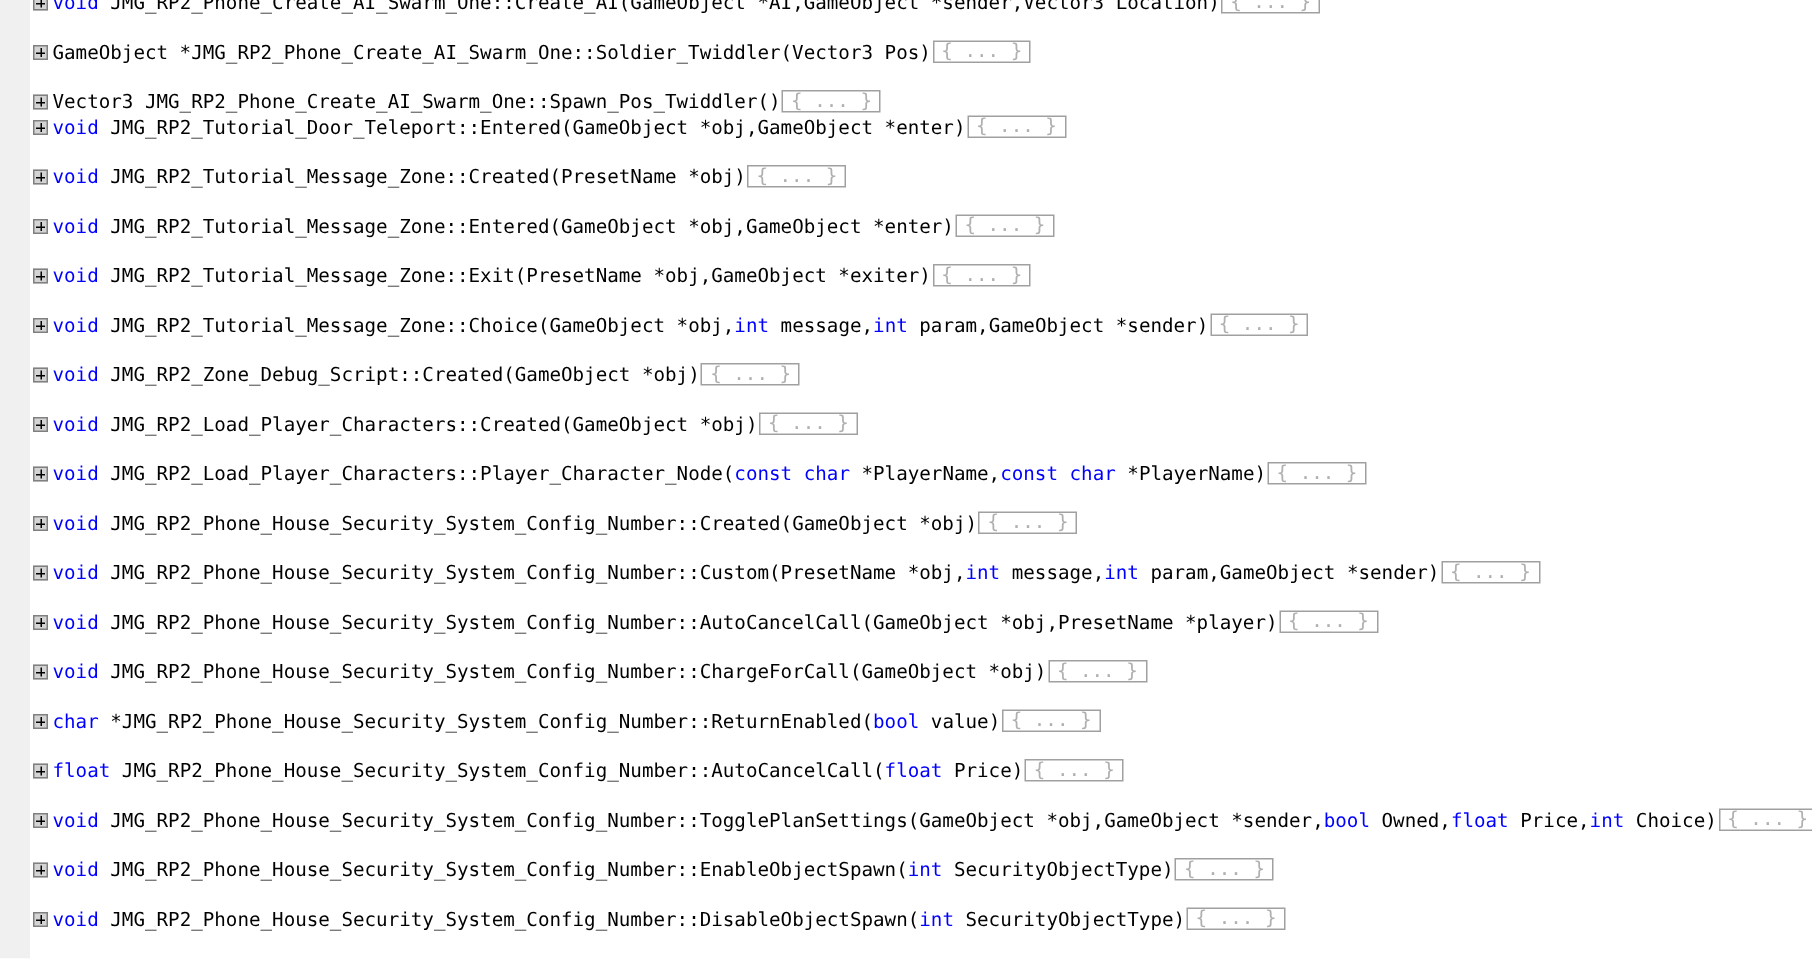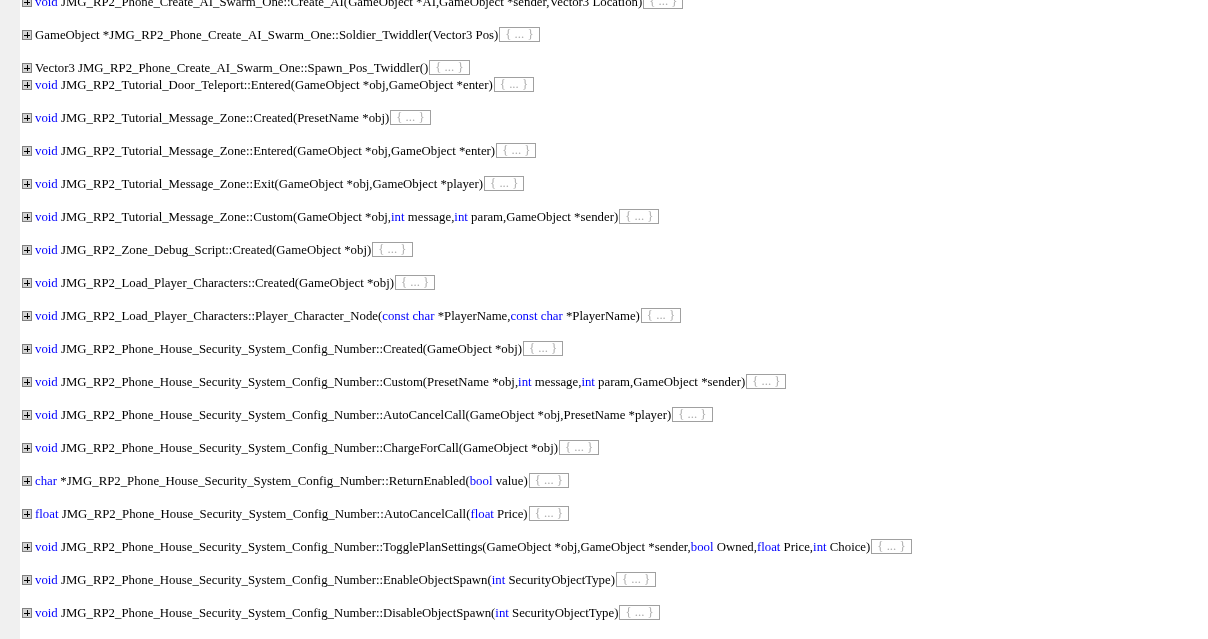--- a/index.html
+++ b/index.html
@@ -15,21 +15,20 @@
     font-family: "DejaVu Sans Mono", "Liberation Mono", monospace;
   }
 
   
   #editor {
     position: relative;
     width: 1208px;
     height: 639px;
     background: #ffffff;
     overflow: hidden;
-    font-family: Liberation Serif, serif;
   }
 
   
   #gutter {
     position: absolute;
     left: 0;
     top: 0;
     width: 20px;
     height: 639px;
     background: #f0f0f0;
@@ -144,25 +143,25 @@
       <div class="code-line" style="top: 110px;">
         <span class="fold-toggle"></span>
         <span class="sig"><span class="kw">void</span><span class="pln"> JMG_RP2_Tutorial_Message_Zone::Created(PresetName *obj)</span><span class="collapsed-body">{ ... }</span></span>
       </div>
       <div class="code-line" style="top: 143px;">
         <span class="fold-toggle"></span>
         <span class="sig"><span class="kw">void</span><span class="pln"> JMG_RP2_Tutorial_Message_Zone::Entered(GameObject *obj,GameObject *enter)</span><span class="collapsed-body">{ ... }</span></span>
       </div>
       <div class="code-line" style="top: 176px;">
         <span class="fold-toggle"></span>
-        <span class="sig"><span class="kw">void</span><span class="pln"> JMG_RP2_Tutorial_Message_Zone::Exit(GameObject *obj,GameObject *player)</span><span class="collapsed-body">{ ... }</span></span>
+        <span class="sig"><span class="kw">void</span><span class="pln"> JMG_RP2_Tutorial_Message_Zone::Exit(PresetName *obj,GameObject *exiter)</span><span class="collapsed-body">{ ... }</span></span>
       </div>
       <div class="code-line" style="top: 209px;">
         <span class="fold-toggle"></span>
-        <span class="sig"><span class="kw">void</span><span class="pln"> JMG_RP2_Tutorial_Message_Zone::Custom(GameObject *obj,</span><span class="kw">int</span><span class="pln"> message,</span><span class="kw">int</span><span class="pln"> param,GameObject *sender)</span><span class="collapsed-body">{ ... }</span></span>
+        <span class="sig"><span class="kw">void</span><span class="pln"> JMG_RP2_Tutorial_Message_Zone::Choice(GameObject *obj,</span><span class="kw">int</span><span class="pln"> message,</span><span class="kw">int</span><span class="pln"> param,GameObject *sender)</span><span class="collapsed-body">{ ... }</span></span>
       </div>
       <div class="code-line" style="top: 242px;">
         <span class="fold-toggle"></span>
         <span class="sig"><span class="kw">void</span><span class="pln"> JMG_RP2_Zone_Debug_Script::Created(GameObject *obj)</span><span class="collapsed-body">{ ... }</span></span>
       </div>
       <div class="code-line" style="top: 275px;">
         <span class="fold-toggle"></span>
         <span class="sig"><span class="kw">void</span><span class="pln"> JMG_RP2_Load_Player_Characters::Created(GameObject *obj)</span><span class="collapsed-body">{ ... }</span></span>
       </div>
       <div class="code-line" style="top: 308px;">

